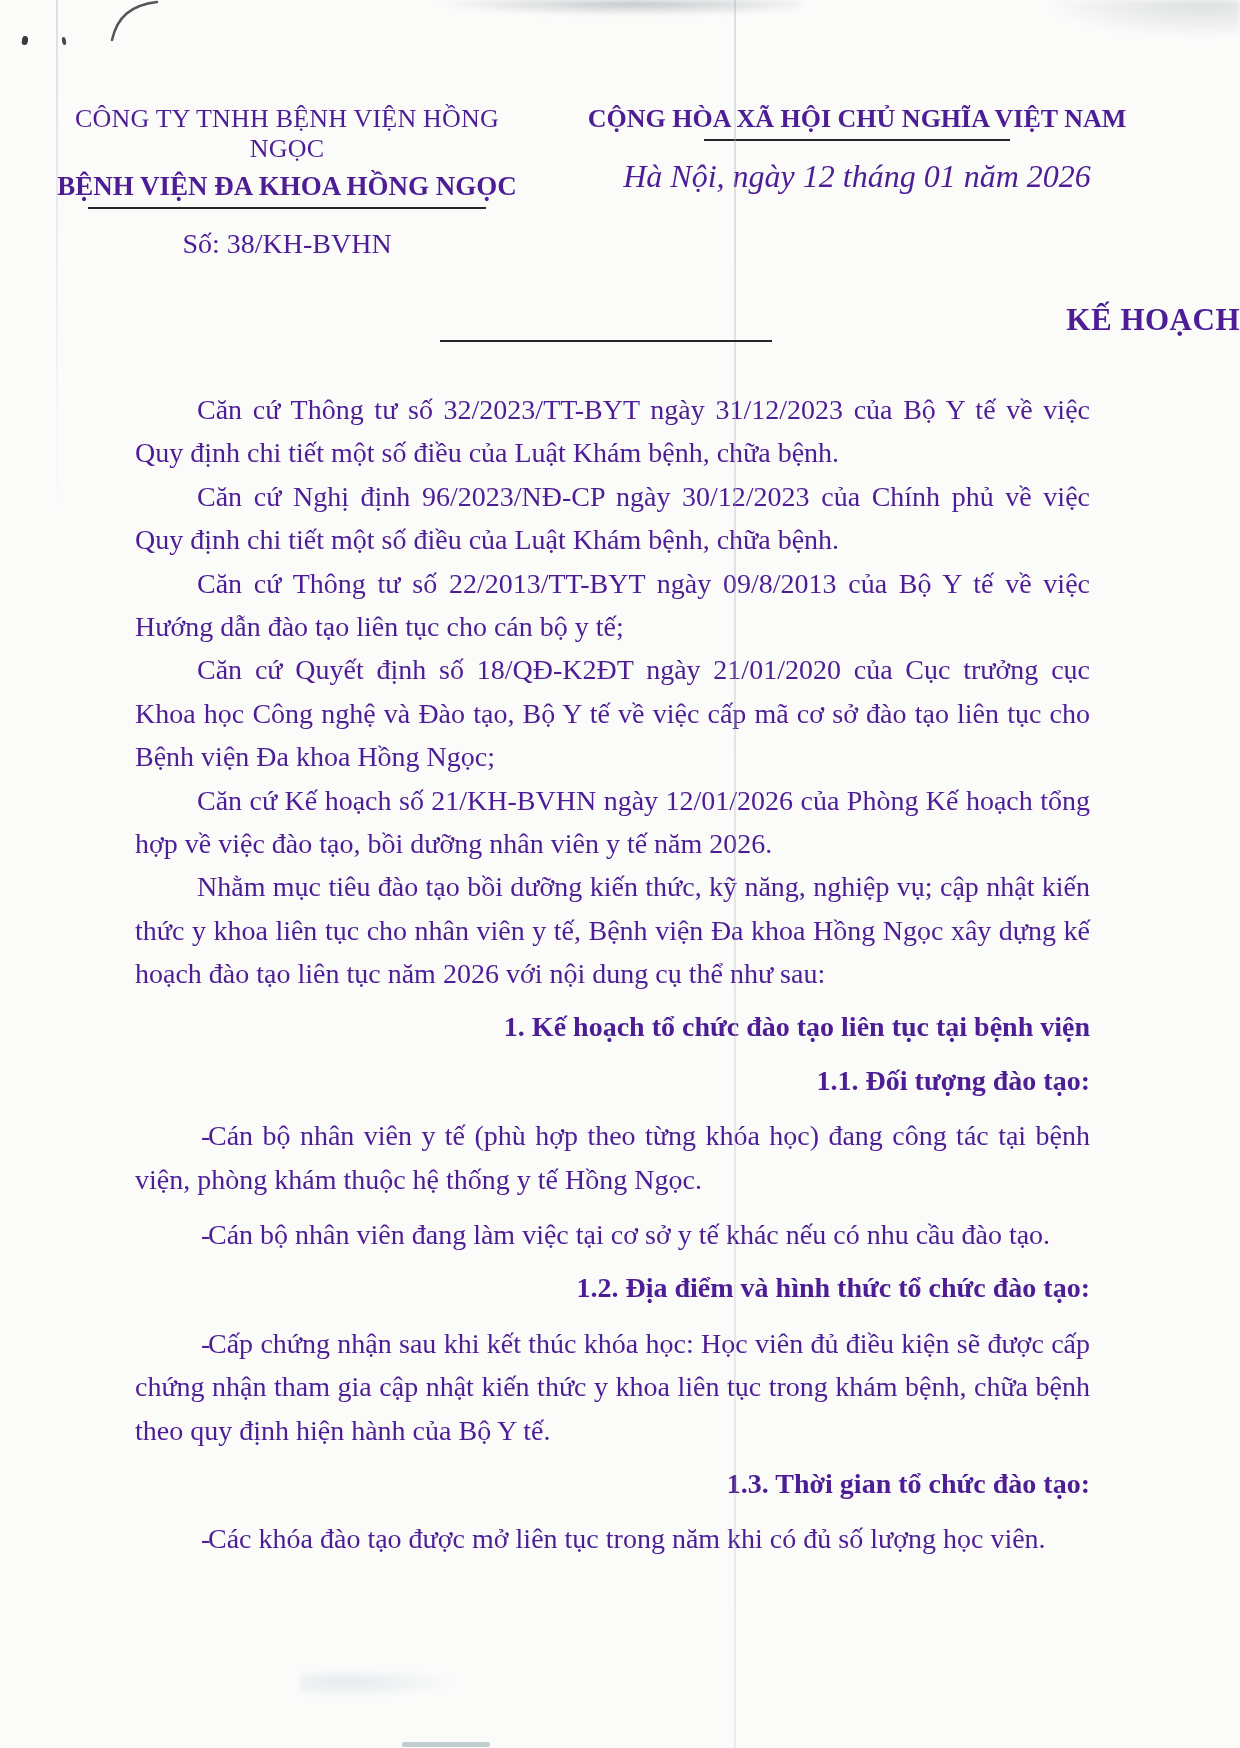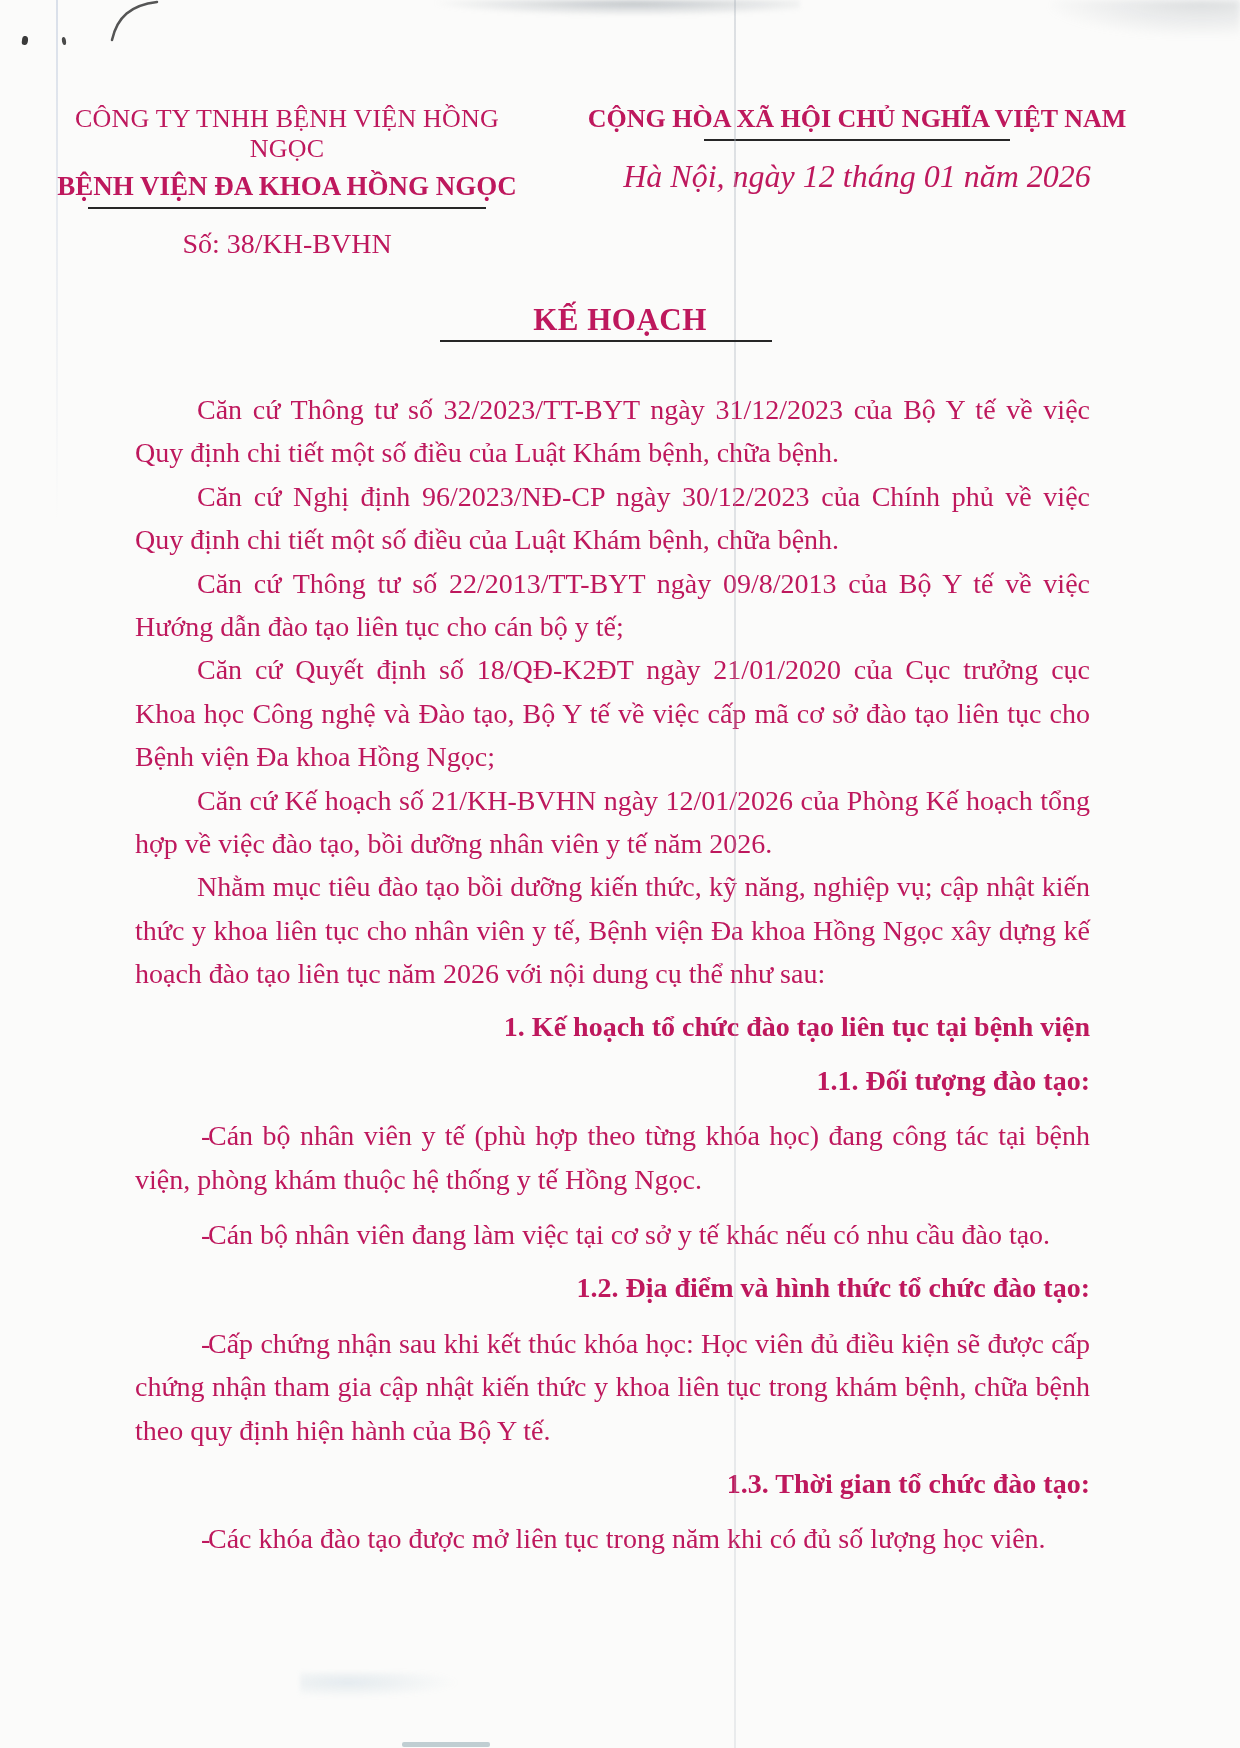--- a/index.html
+++ b/index.html
@@ -3,21 +3,21 @@
 <meta charset="utf-8">
 <style>
   html,body { margin:0; padding:0; }
   body { background:#e8e8e8; }
   .page {
     position:relative;
     width:1240px; height:1748px;
     margin:0 auto;
     background:#fbfbfa;
     font-family:"Liberation Serif","DejaVu Serif",serif;
-    color:#be185d;
+    color:#4c1d95;
     overflow:hidden;
   }
   
   .artifact { position:absolute; pointer-events:none; }
   .fold-line { left:734px; top:0; width:2px; height:100%;
     background:linear-gradient(to bottom, rgba(170,178,188,.38), rgba(170,178,188,.22)); }
   .left-edge-line { left:56px; top:0; width:2px; height:520px;
     background:linear-gradient(to bottom, rgba(140,160,195,.30), rgba(140,160,195,0)); }
   .corner-curve { left:105px; top:0; }
   .dot-a { left:22px; top:36px; width:6px; height:9px; background:#3a3a3a;
@@ -42,21 +42,21 @@
   .company { font-size:26px; letter-spacing:.2px; }
   .unit { font-size:27px; font-weight:700; margin-top:7px; }
   .rule { height:2px; background:#262626; margin:5px auto 0; }
   .rule-left { width:398px; }
   .rule-right { width:306px; }
   .doc-number { font-size:28px; margin-top:19px; }
   .national { font-size:26px; font-weight:700; }
   .motto { font-size:28px; font-weight:700; margin-top:6px; }
   .dateline { font-size:32px; font-style:italic; margin-top:17px; }
   
-  .title-block { text-align:center; margin-top:42px; }
+  .title-block { text-align:right; margin-top:42px; }
   .title { font-size:31px; font-weight:700; letter-spacing:.5px; }
   .subtitle { font-size:30px; font-weight:700; margin-top:12px; }
   .partial-underline { display:block; width:332px; height:2px; background:#262626;
     margin:2px auto 0; transform:translateX(-14px); }
   
   .doc-body { margin:46px 150px 0 135px; font-size:28px; line-height:1.55; text-align:justify; }
   .doc-body p { margin:0; text-indent:62px; }
   h3.sec, h4.sub { font-size:28px; font-weight:700; margin:10px 0 0; text-align:right; }
   p.bullet { text-indent:33px;margin-top:12px; }
   .dash { display:inline-block; width:40px; }

